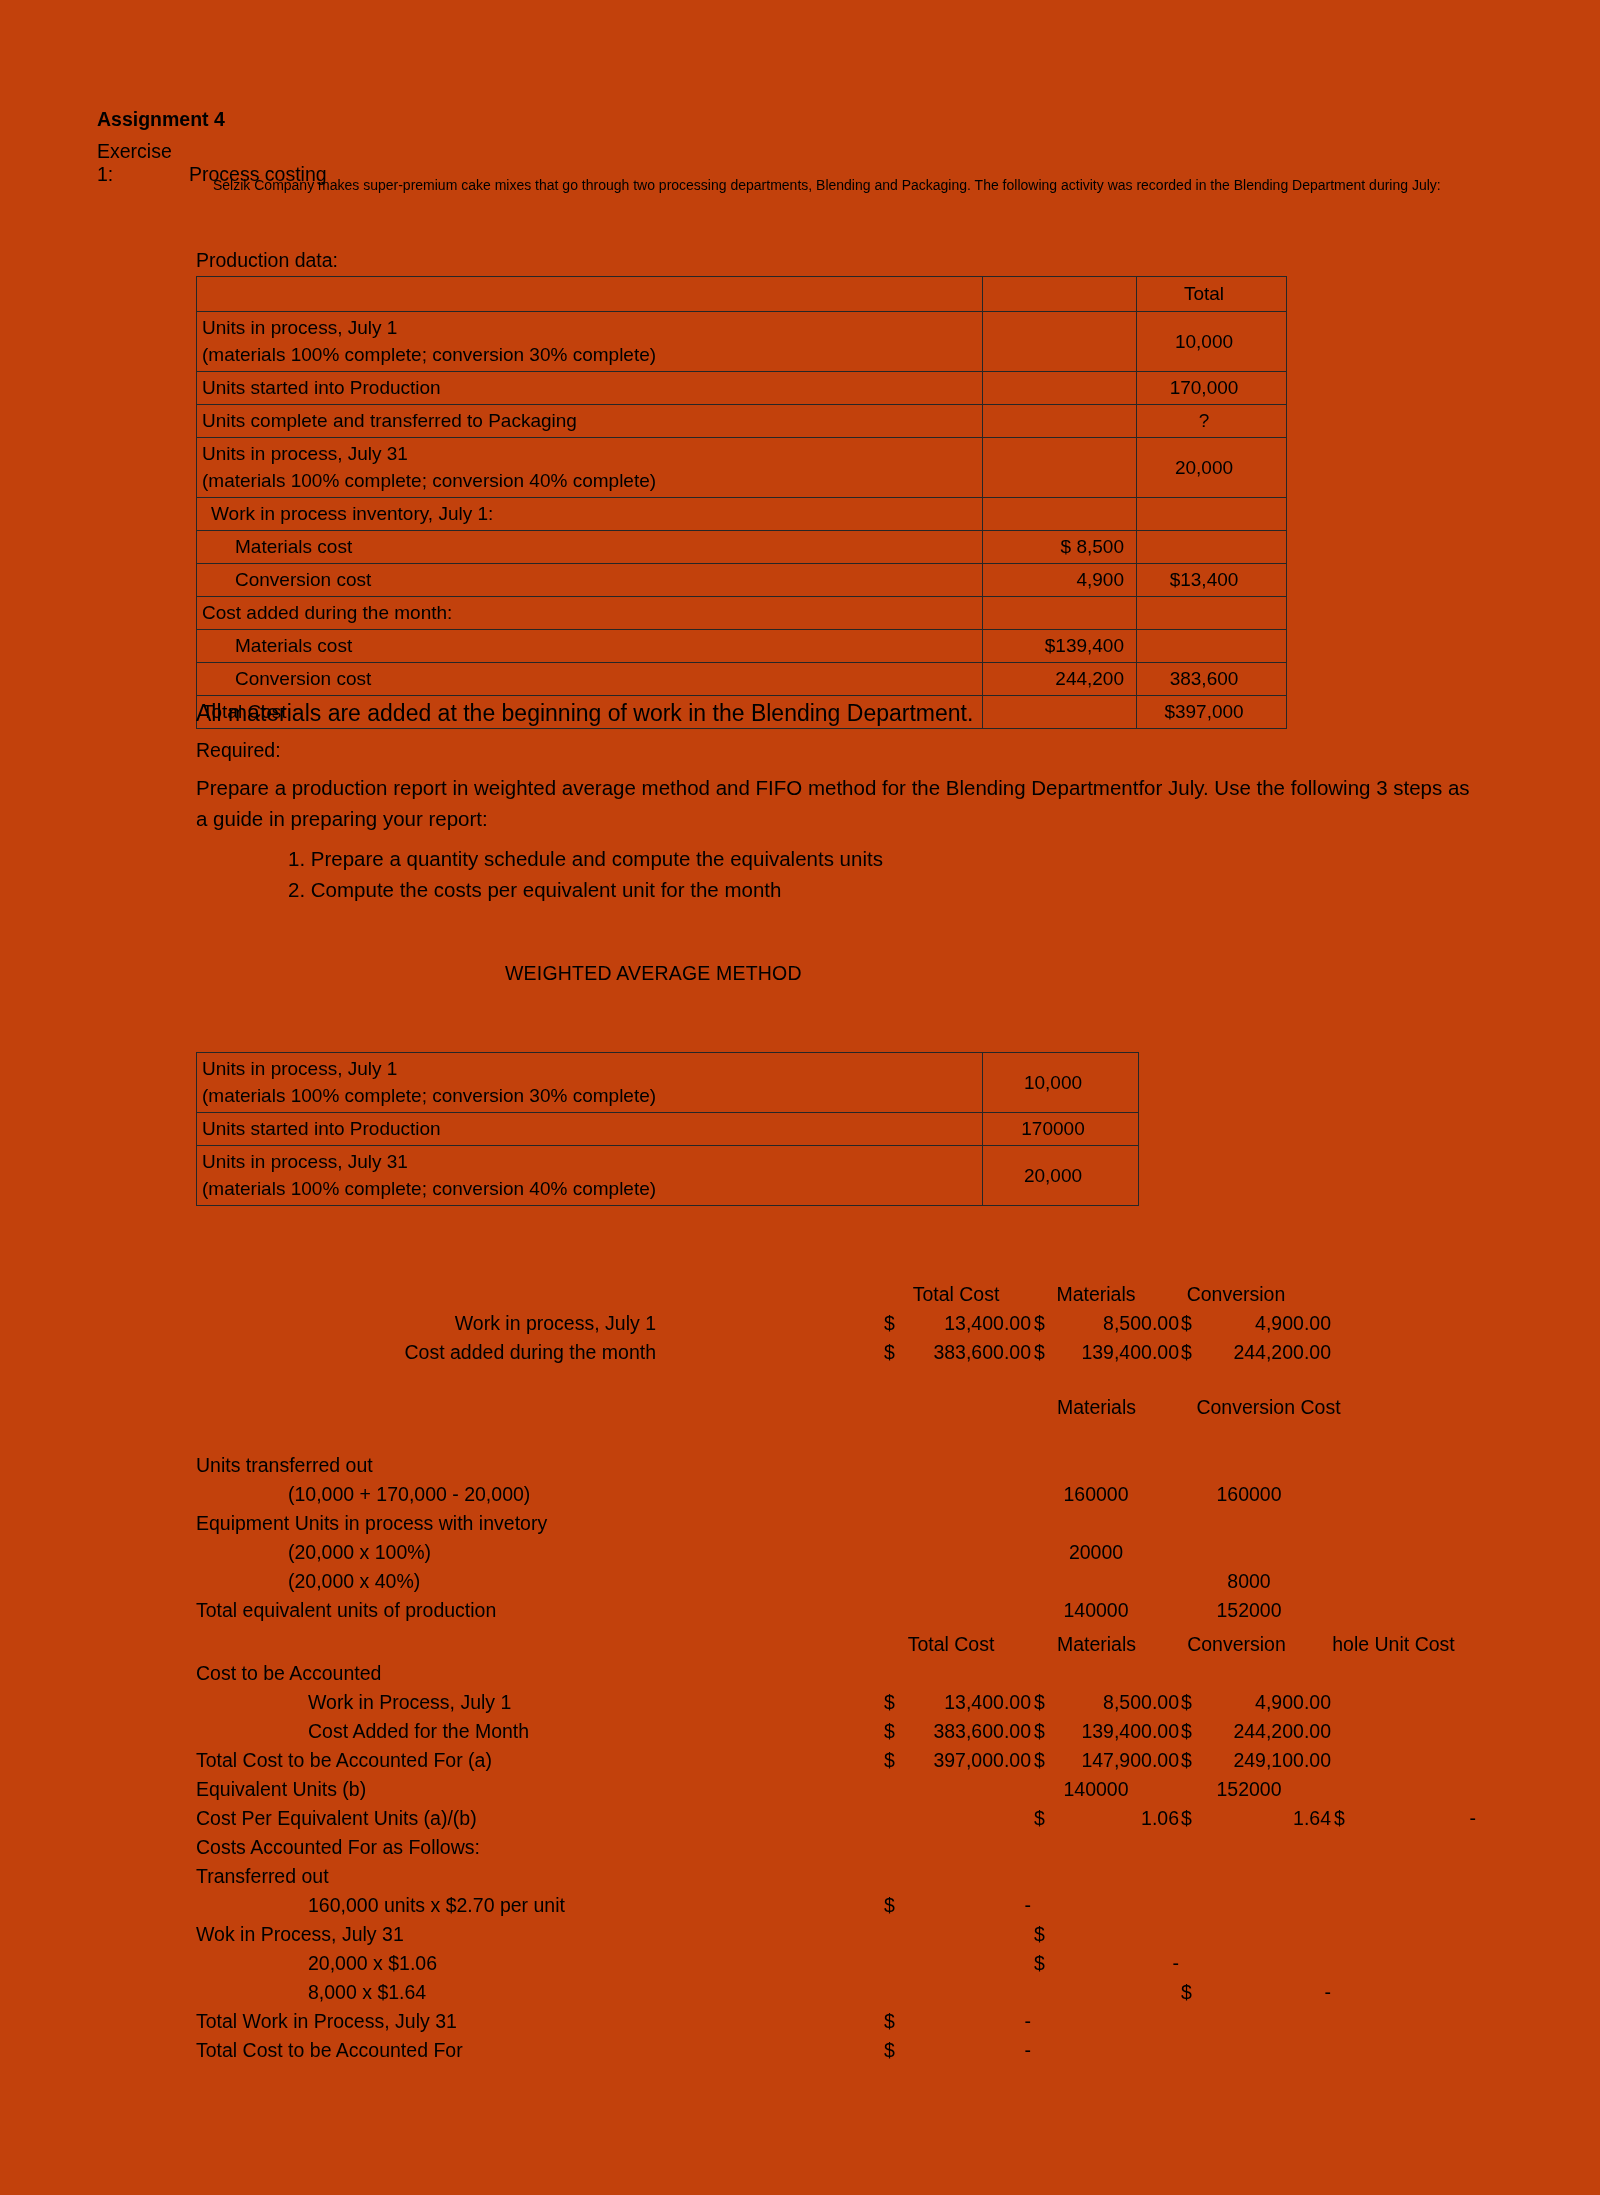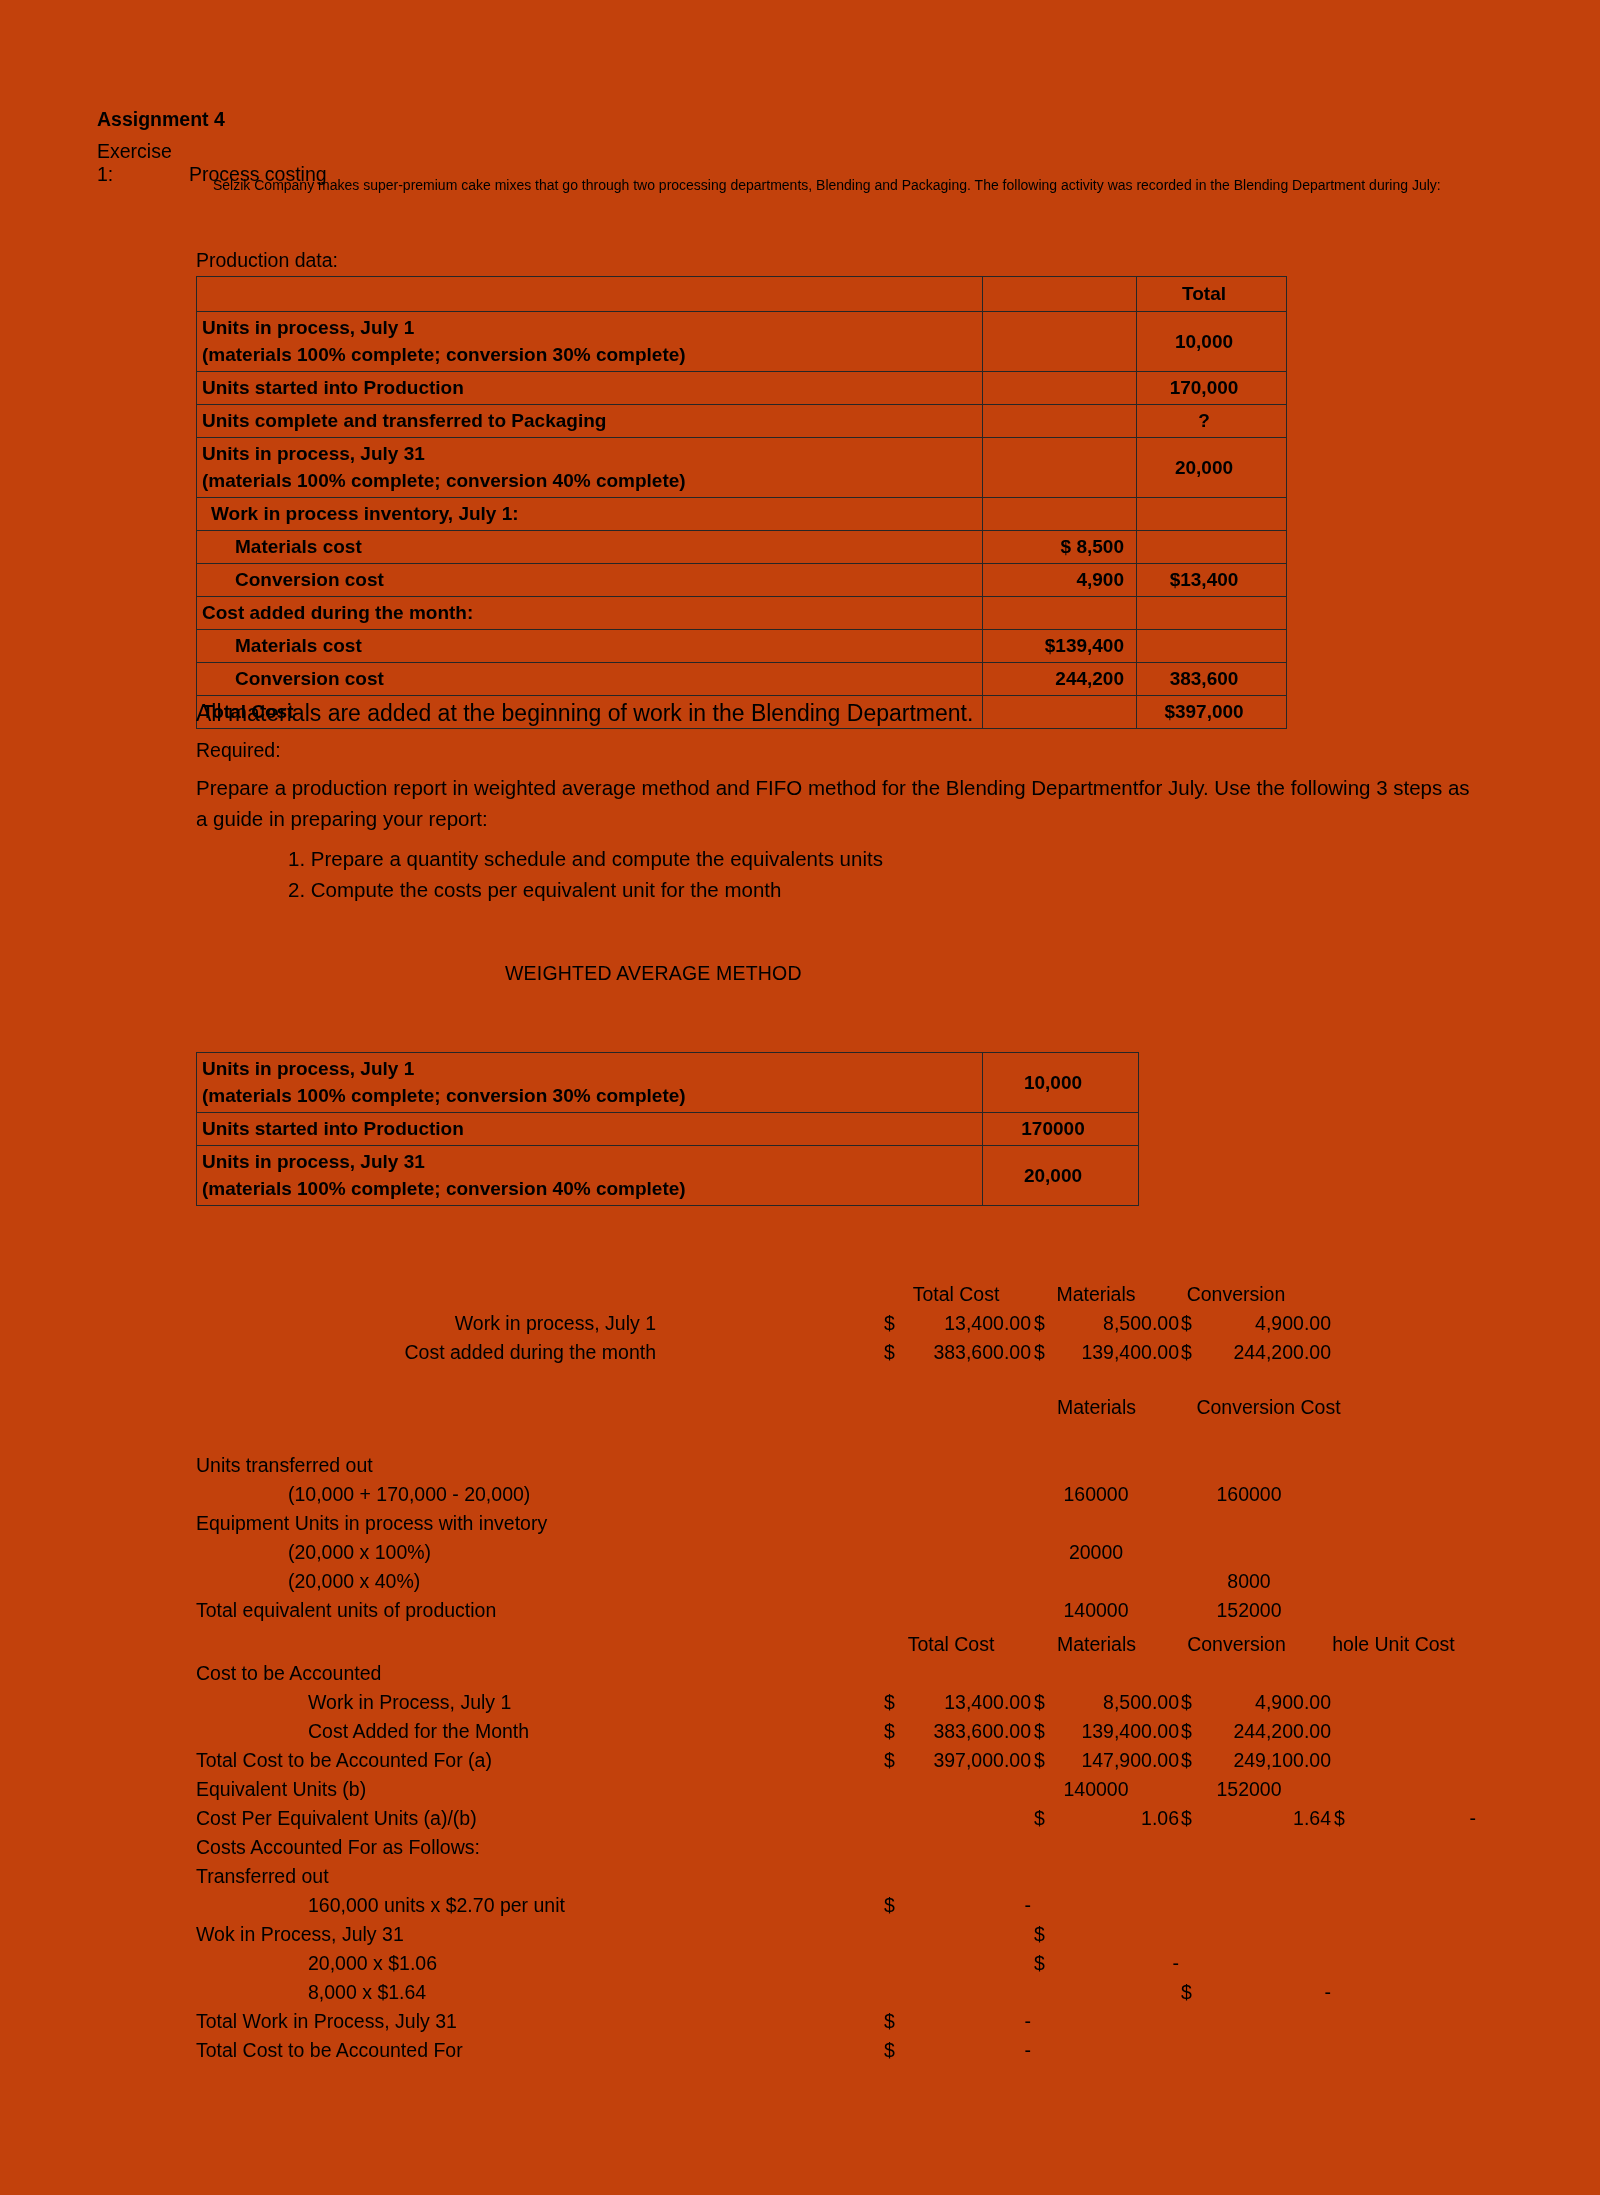--- a/index.html
+++ b/index.html
@@ -64,21 +64,20 @@
   table.grid {
     border-collapse: collapse;
     table-layout: fixed;
     font-size: 19px;
   }
   table.grid td {
     border: 1.3px solid #262626;
     padding: 2px 20px 3px 5px;
     vertical-align: middle;
     line-height: 27px;
-    font-weight: bold;
   }
   #prod-table {
     position: absolute;
     left: 196px;
     top: 276px;
     width: 1012px;
   }
   #prod-table td.c-desc { width: 760px; }
   #prod-table td.c-mid  { width: 128px; }
   #prod-table td.c-tot  { width: 124px; text-align: center; }

